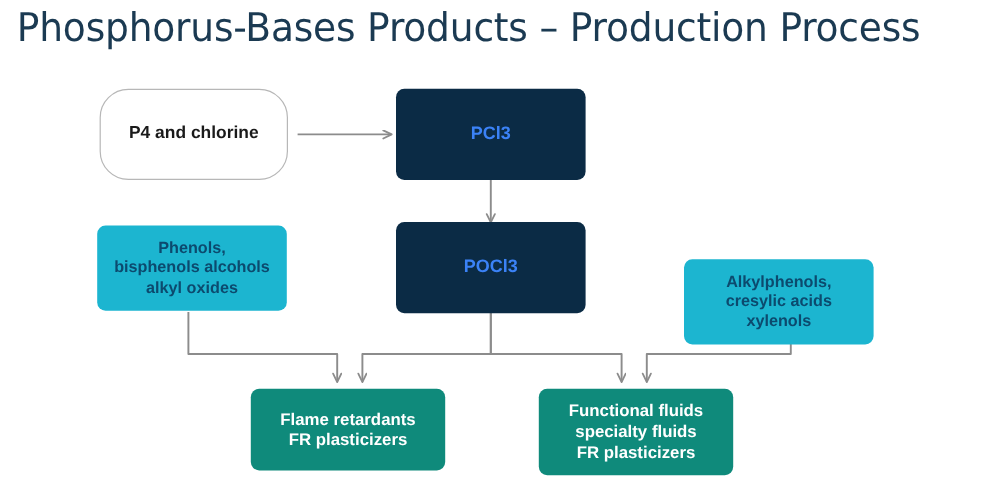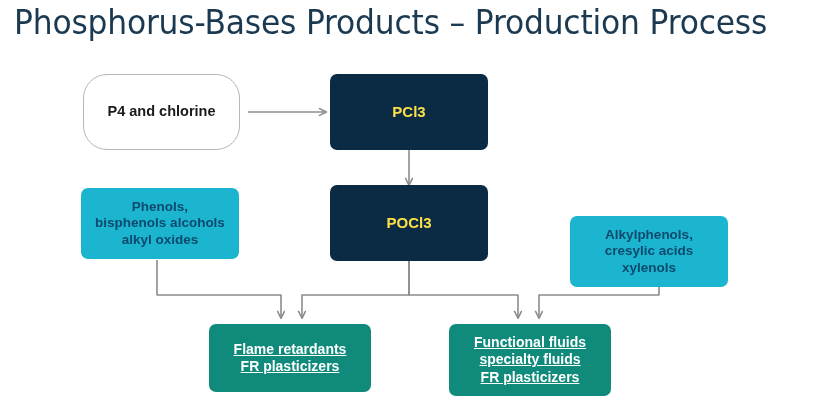--- a/index.html
+++ b/index.html
@@ -50,33 +50,32 @@
     white-space: pre-line;
   }
   .node-white {
     background: #ffffff;
     border: 1px solid #b7b7b7;
     color: #1a1a1a;
     font-size: 14.5px;
   }
   .node-navy {
     background: #0b2b45;
-    color: #fde047;
+    color: #3b82f6;
     font-size: 15px;
   }
   .node-cyan {
     background: #1cb5d0;
     color: #0c4a6e;
     font-size: 13.5px;
   }
   .node-teal {
     background: #0f8a7b;
     color: #ffffff;
     font-size: 14px;
-    text-decoration: underline;
   }
   #connectors {
     position: absolute;
     left: 0;
     top: 0;
     width: 819px;
     height: 400px;
     pointer-events: none;
   }
 </style>

